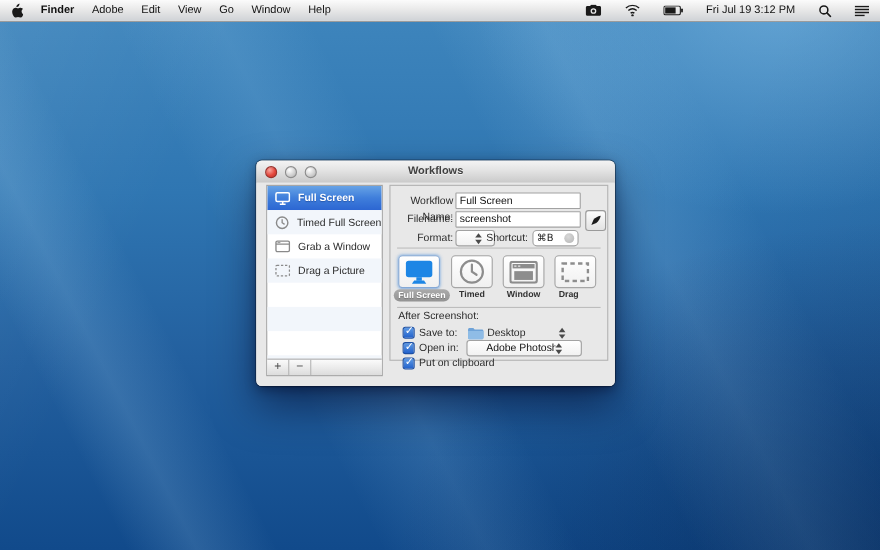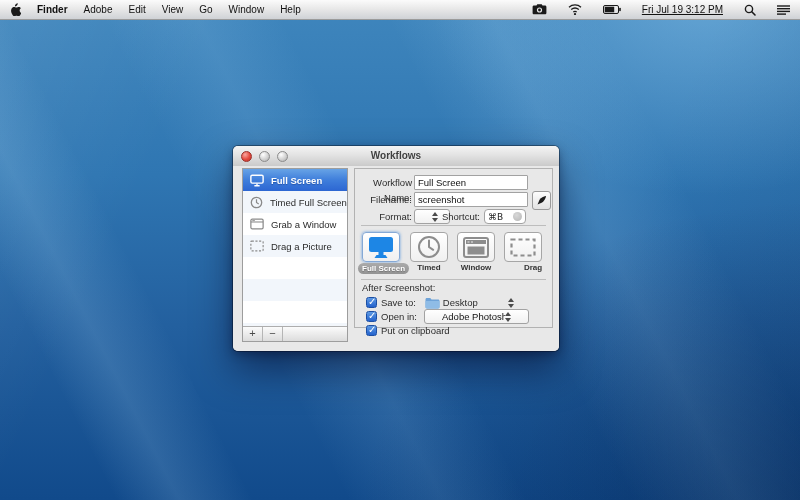--- a/index.html
+++ b/index.html
@@ -19,21 +19,21 @@
   }
   
   .menubar{position:absolute;left:0;top:0;width:800px;height:19px;
     background:linear-gradient(180deg,#fbfbfb 0%,#e9e9e9 45%,#cfd2d6 100%);
     border-bottom:1px solid rgba(40,40,40,.45);
     display:flex;align-items:center;font-size:10px;color:#111;z-index:5;}
   .mleft{display:flex;align-items:center;height:100%;}
   .mitem{padding:15px 8px;height:100%;display:flex;align-items:center;}
   .mitem.bold{font-weight:bold;}
   .apple{padding:0 8px 0 10px;display:flex;align-items:center;}
-  .mright{margin-left:auto;display:flex;align-items:center;gap:21px;padding-right:10px;height:100%;text-decoration:underline;}
+  .mright{margin-left:auto;display:flex;align-items:center;gap:21px;padding-right:10px;height:100%;}
   .clocktxt{font-size:10px;color:#111;white-space:nowrap;}
   .sicon{display:flex;align-items:center;}
   
   .win{position:absolute;left:233px;top:146px;width:326px;height:205px;border-radius:5px;
     background:#e8e8e8;
     box-shadow:0 18px 38px rgba(0,0,30,.5),0 3px 10px rgba(0,0,30,.35),0 0 0 1px rgba(0,0,0,.35);}
   .titlebar{position:absolute;left:0;top:0;right:0;height:20px;border-radius:5px 5px 0 0;
     background:linear-gradient(180deg,#f4f4f4 0%,#e3e3e3 45%,#cacaca 100%);
     border-bottom:1px solid #8f8f8f;}
   .wtitle{position:absolute;left:0;right:0;top:0;height:20px;line-height:20px;text-align:center;
@@ -285,21 +285,21 @@
       <div class="tbtn" style="left:149px;">
         <span>
           <svg width="26" height="19" viewBox="0 0 26 19">
               <rect x="1.5" y="1.5" width="23" height="16" fill="none" stroke="#8d8d8d" stroke-width="2.2" stroke-dasharray="4 3"></rect>
             </svg>
         </span>
       </div>
       <div class="tlabel" style="left:3px;width:46px;"><span class="cap">Full Screen</span></div>
       <div class="tlabel" style="left:55px;">Timed</div>
       <div class="tlabel" style="left:102px;">Window</div>
-      <div class="tlabel" style="left:159px;">Drag</div>
+      <div class="tlabel" style="left:143px;">Drag</div>
 
       <div class="divider" style="top:110px;"></div>
 
       <div class="asheading">After Screenshot:</div>
 
       <div class="asrow" style="top:127px;">
         <span class="chk checked"></span>
         <span>Save to:</span>
         <span class="folder">
           <svg width="15" height="12" viewBox="0 0 15 12">

